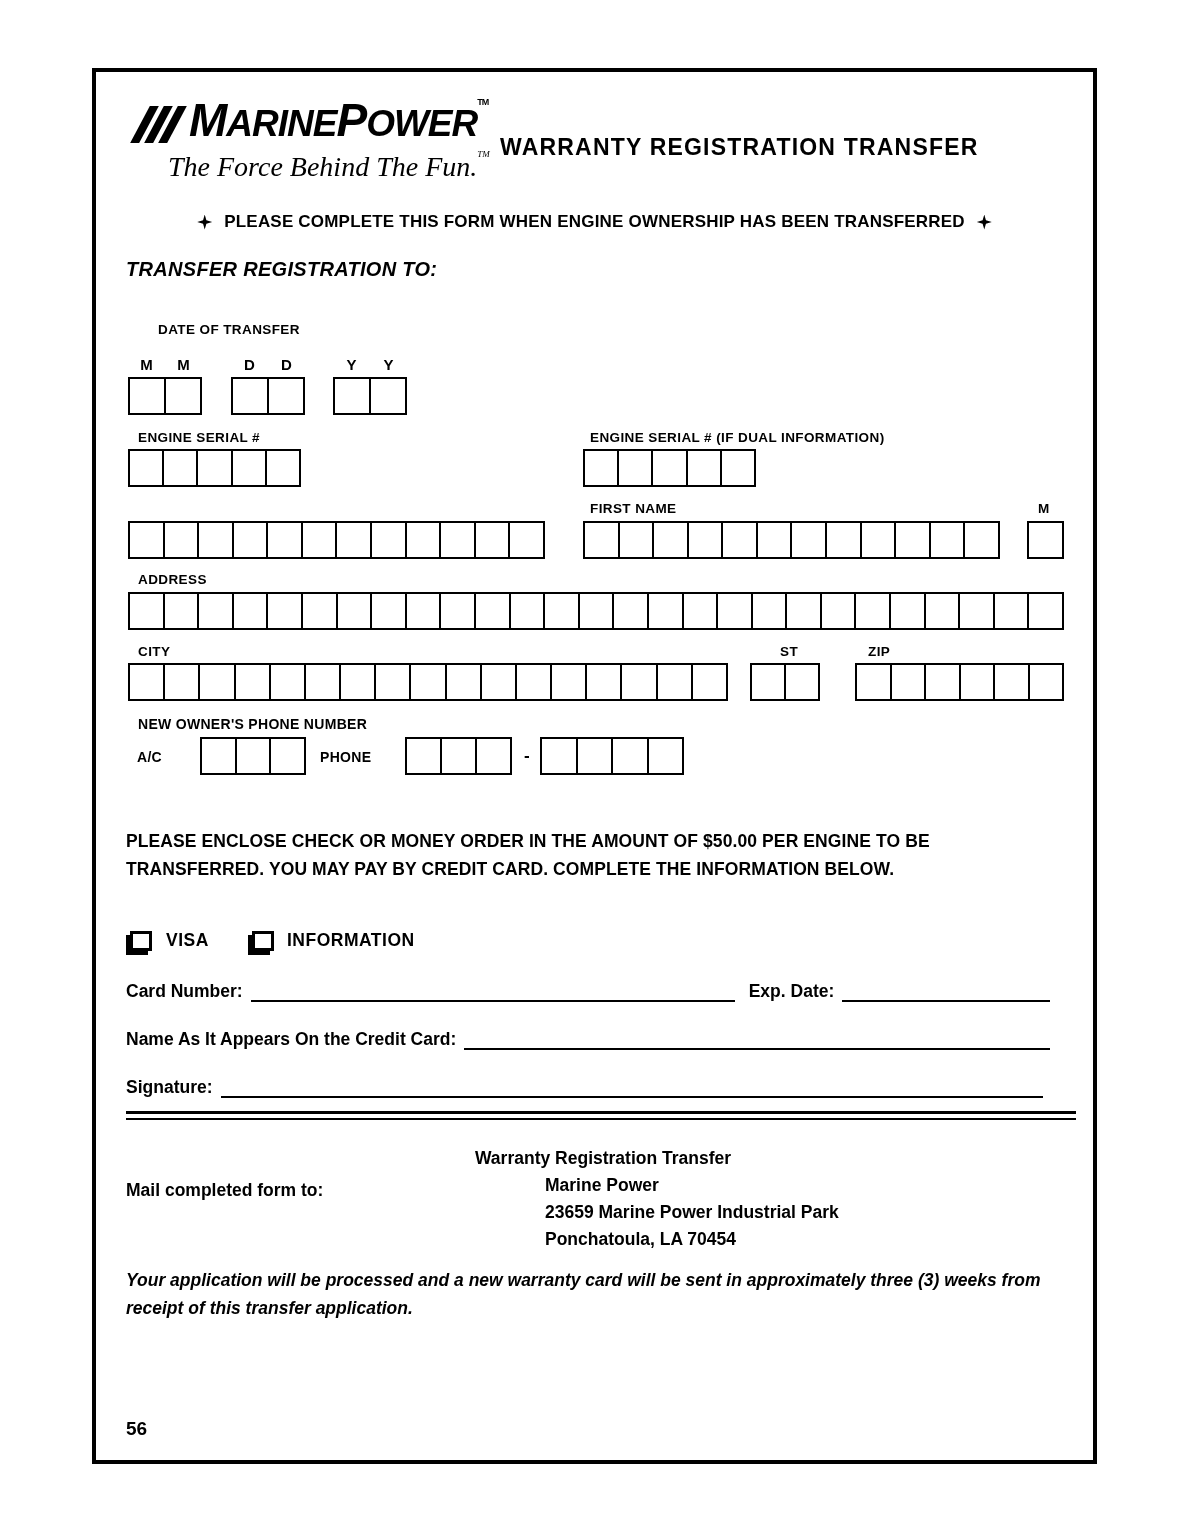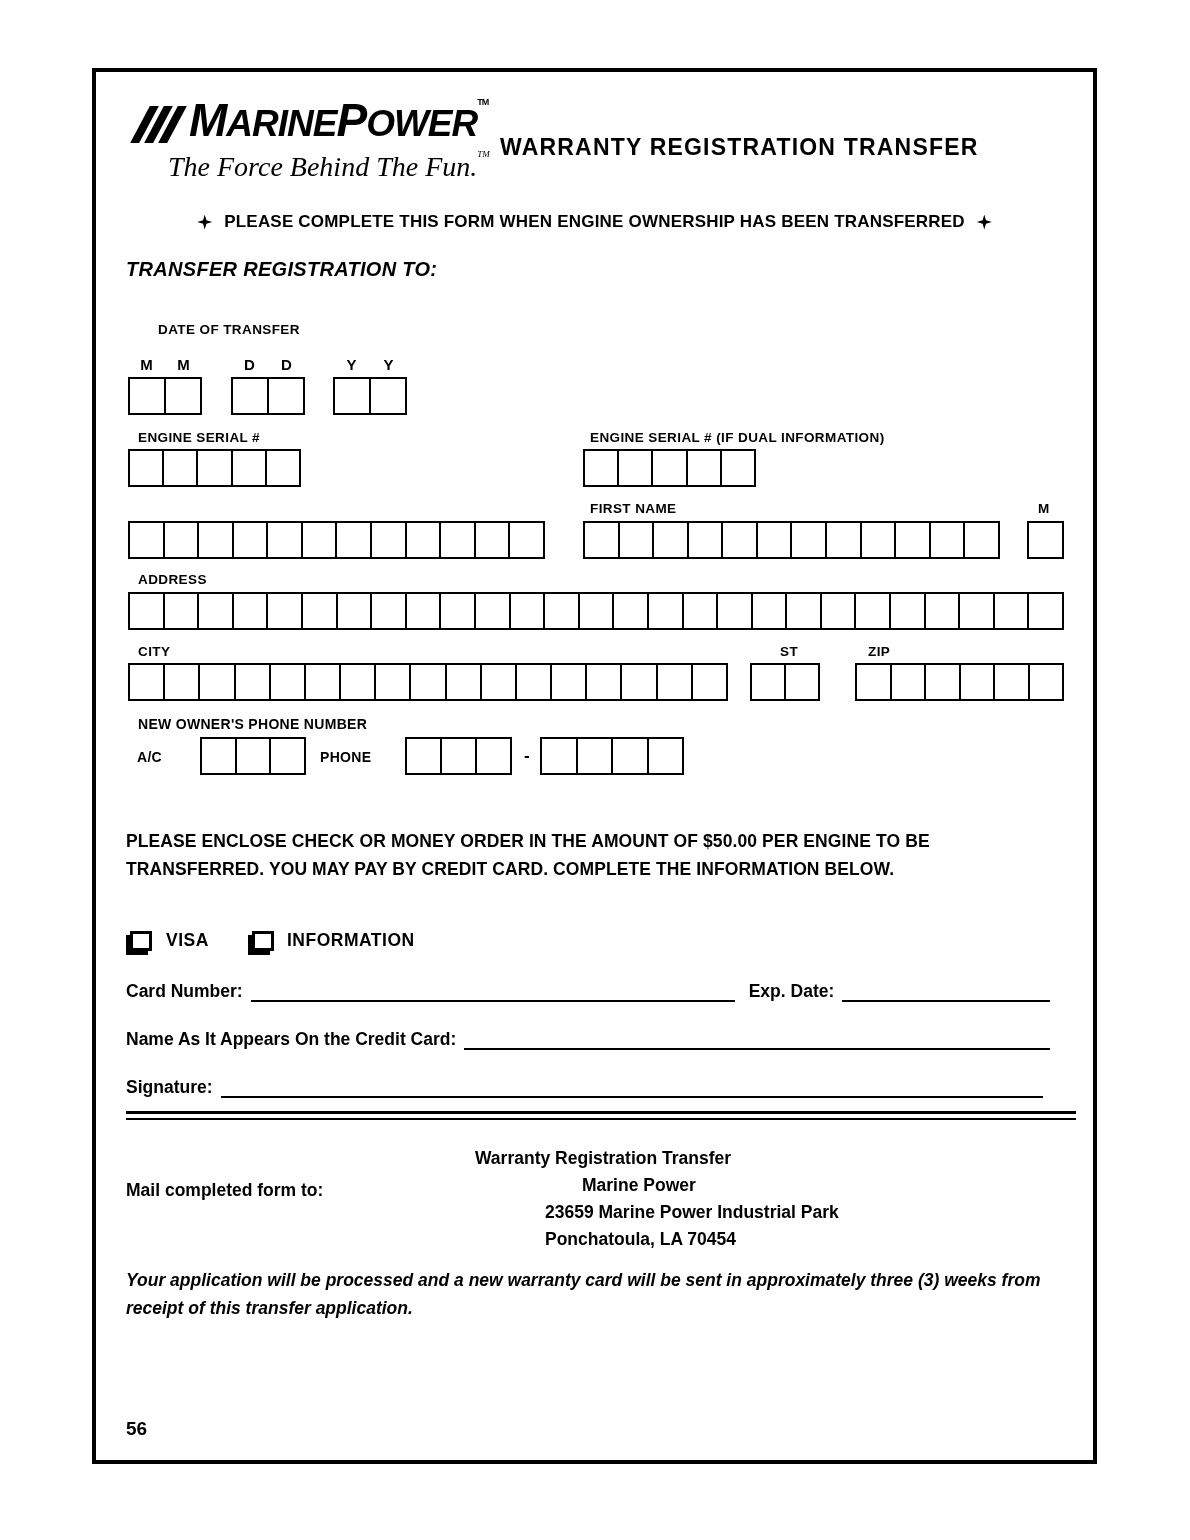--- a/index.html
+++ b/index.html
@@ -264,20 +264,20 @@
   </div>
   <div class="abs cc-row" style="left:126px; top:1074px; width:917px;">
     <span class="lbl">Signature:</span>
     <span class="line grow"></span>
   </div>
 
   <div class="abs dblrule" style="left:126px; top:1111px; width:950px;"></div>
 
   <div class="abs mail-text" style="left:126px; top:1148px;margin-top:32px;">Mail completed form to:</div>
   <div class="abs mail-text" style="left:475px; top:1148px;">Warranty Registration Transfer</div>
-  <div class="abs mail-text" style="left:545px; top:1175px;margin-left:37px;">Marine Power</div>
+  <div class="abs mail-text" style="left:545px; top:1175px;">Marine Power</div>
   <div class="abs mail-text" style="left:545px; top:1202px;">23659 Marine Power Industrial Park</div>
   <div class="abs mail-text" style="left:545px; top:1229px;">Ponchatoula, LA 70454</div>
 
   <div class="abs foot-note" style="left:126px; top:1266px; width:940px;">Your application will be processed and a new warranty card will be sent in approximately three (3) weeks from receipt of this transfer application.</div>
 
   <div class="abs pagenum" style="left:126px; top:1418px;">56</div>
 </div>
 
 </body></html>

